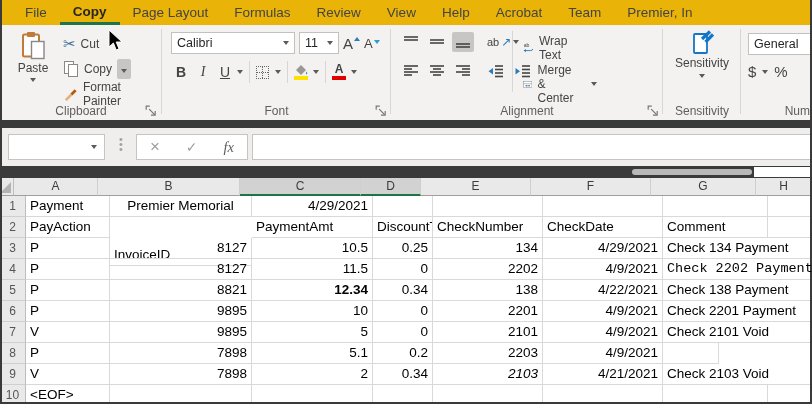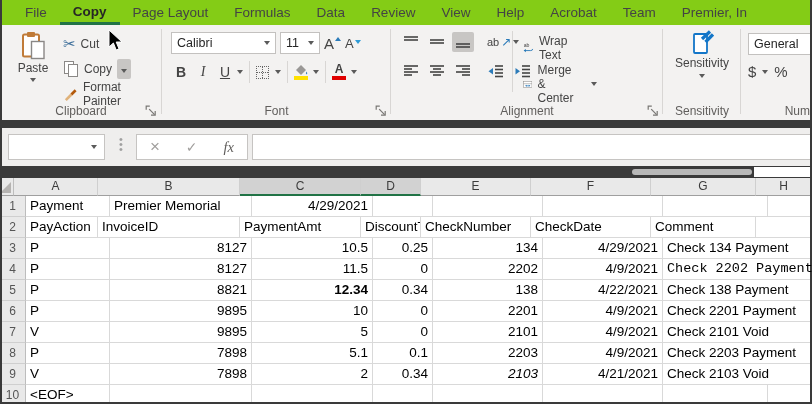--- a/index.html
+++ b/index.html
@@ -1,21 +1,21 @@
 <!DOCTYPE html>
 <html style="--green: #217346;"><head>
 <meta charset="utf-8">
 <style>
   * { margin:0; padding:0; box-sizing:border-box; }
   html,body { width:812px; height:404px; overflow:hidden; }
   body { font-family:"Liberation Sans", sans-serif; background:#fff; position:relative; }
   .app { position:absolute; inset:0; }
 
   
-  .tabbar { position:absolute; left:0; top:0; width:812px; height:25px; background:#84cc16;
+  .tabbar { position:absolute; left:0; top:0; width:812px; height:25px; background:#eab308;
             display:flex; align-items:stretch; padding-left:12px; overflow:hidden; white-space:nowrap; }
   .tab { padding:0 13px; font-size:13.5px; color:#444; display:flex; align-items:center; cursor:default; }
   .tab.active { color:#262626; font-weight:bold; border-bottom:3px solid var(--green); }
 
   
   .ribbon { position:absolute; left:0; top:25px; width:812px; height:95px; background:#f3f2f1; overflow:hidden; }
   .vsep { position:absolute; top:4px; bottom:6px; width:1px; background:#d8d6d4; }
   .glabel { position:absolute; bottom:2px; width:100%; text-align:center; font-size:12px; color:#605e5c; }
   .launcher { position:absolute; right:3px; bottom:3px; width:12px; height:12px; }
   .grp { position:absolute; top:0; height:95px; }
@@ -114,21 +114,20 @@
 </head>
 <body>
 
 <div class="app">
 
   <div class="tabbar">
       <div class="tab">File</div>
       <div class="tab active">Copy</div>
       <div class="tab">Page Layout</div>
       <div class="tab">Formulas</div>
-      <div class="tab">Data</div>
       <div class="tab">Review</div>
       <div class="tab">View</div>
       <div class="tab">Help</div>
       <div class="tab">Acrobat</div>
       <div class="tab">Team</div>
       <div class="tab">Premier, In</div>
     </div>
 
   <div class="ribbon">
 
@@ -169,21 +168,21 @@
       <svg class="launcher" viewBox="0 0 10 10">
         <path d="M1 4 V1 H4" stroke="#787774" fill="none"></path>
           <path d="M3.5 3.5 L8 8" stroke="#787774"></path>
           <path d="M8.5 5 V8.5 H5" stroke="#787774" fill="none"></path>
       </svg>
     </div>
     <div class="vsep" style="left:161px;"></div>
 
     <div class="grp g-font">
       <div class="fontrow1">
-        <div class="combo" style="width:105px;">
+        <div class="combo" style="width:124px;">
           <span>Calibri</span>
             <span class="chv"></span>
         </div>
         <div class="combo" style="width:40px;">
           <span>11</span>
             <span class="chv"></span>
         </div>
         <div class="fsz">A<span class="tri-up"></span></div>
         <div class="fsz" style="font-size:13px;">A<span class="tri-dn"></span></div>
       </div>
@@ -389,32 +388,32 @@
       <div class="colhdr" style="width: 110px;">E</div>
       <div class="colhdr" style="width: 120px;">F</div>
       <div class="colhdr" style="width: 105px;">G</div>
       <div class="colhdr" style="width: 56px;">H</div>
     </div>
 
   <div class="grid">
       <div class="grow">
         <div class="rowhdr">1</div>
         <div class="cell" style="width: 84px;">Payment</div>
-        <div class="cell" style="width: 142px;">Premier Memorial</div>
+        <div class="cell" style="width: 142px; text-align: center;">Premier Memorial</div>
         <div class="cell r" style="width: 121px;">4/29/2021</div>
         <div class="cell" style="width: 60px;"></div>
         <div class="cell" style="width: 110px;"></div>
         <div class="cell" style="width: 120px;"></div>
         <div class="cell" style="width: 105px;"></div>
         <div class="cell" style="width: 56px;"></div>
       </div>
       <div class="grow">
         <div class="rowhdr">2</div>
-        <div class="cell" style="width: 72px;">PayAction</div>
-        <div class="cell" style="width: 142px;">InvoiceID</div>
+        <div class="cell" style="width: 84px;">PayAction</div>
+        <div class="cell" style="width: 142px; margin-top: 28px;">InvoiceID</div>
         <div class="cell" style="width: 121px;">PaymentAmt</div>
         <div class="cell" style="width: 60px;">DiscountT</div>
         <div class="cell" style="width: 110px;">CheckNumber</div>
         <div class="cell" style="width: 120px;">CheckDate</div>
         <div class="cell" style="width: 105px;">Comment</div>
         <div class="cell" style="width: 56px;"></div>
       </div>
       <div class="grow">
         <div class="rowhdr">3</div>
         <div class="cell" style="width: 84px;">P</div>
@@ -468,24 +467,23 @@
         <div class="cell r" style="width: 110px;">2101</div>
         <div class="cell r" style="width: 120px;">4/9/2021</div>
         <div class="cell spill" style="width: 105px;">Check 2101 Void</div>
         <div class="cell" style="width: 56px;"></div>
       </div>
       <div class="grow">
         <div class="rowhdr">8</div>
         <div class="cell" style="width: 84px;">P</div>
         <div class="cell r" style="width: 142px;">7898</div>
         <div class="cell r" style="width: 121px;">5.1</div>
-        <div class="cell r" style="width: 60px;">0.1</div>
+        <div class="cell r" style="width: 60px;">0.2</div>
         <div class="cell r" style="width: 110px;">2203</div>
         <div class="cell r" style="width: 120px;">4/9/2021</div>
-        <div class="cell spill" style="width: 105px;">Check 2203 Payment</div>
         <div class="cell" style="width: 56px;"></div>
       </div>
       <div class="grow">
         <div class="rowhdr">9</div>
         <div class="cell" style="width: 84px;">V</div>
         <div class="cell r" style="width: 142px;">7898</div>
         <div class="cell r" style="width: 121px;">2</div>
         <div class="cell r" style="width: 60px;">0.34</div>
         <div class="cell r" style="width: 110px; font-style: italic;">2103</div>
         <div class="cell r" style="width: 120px;">4/21/2021</div>

